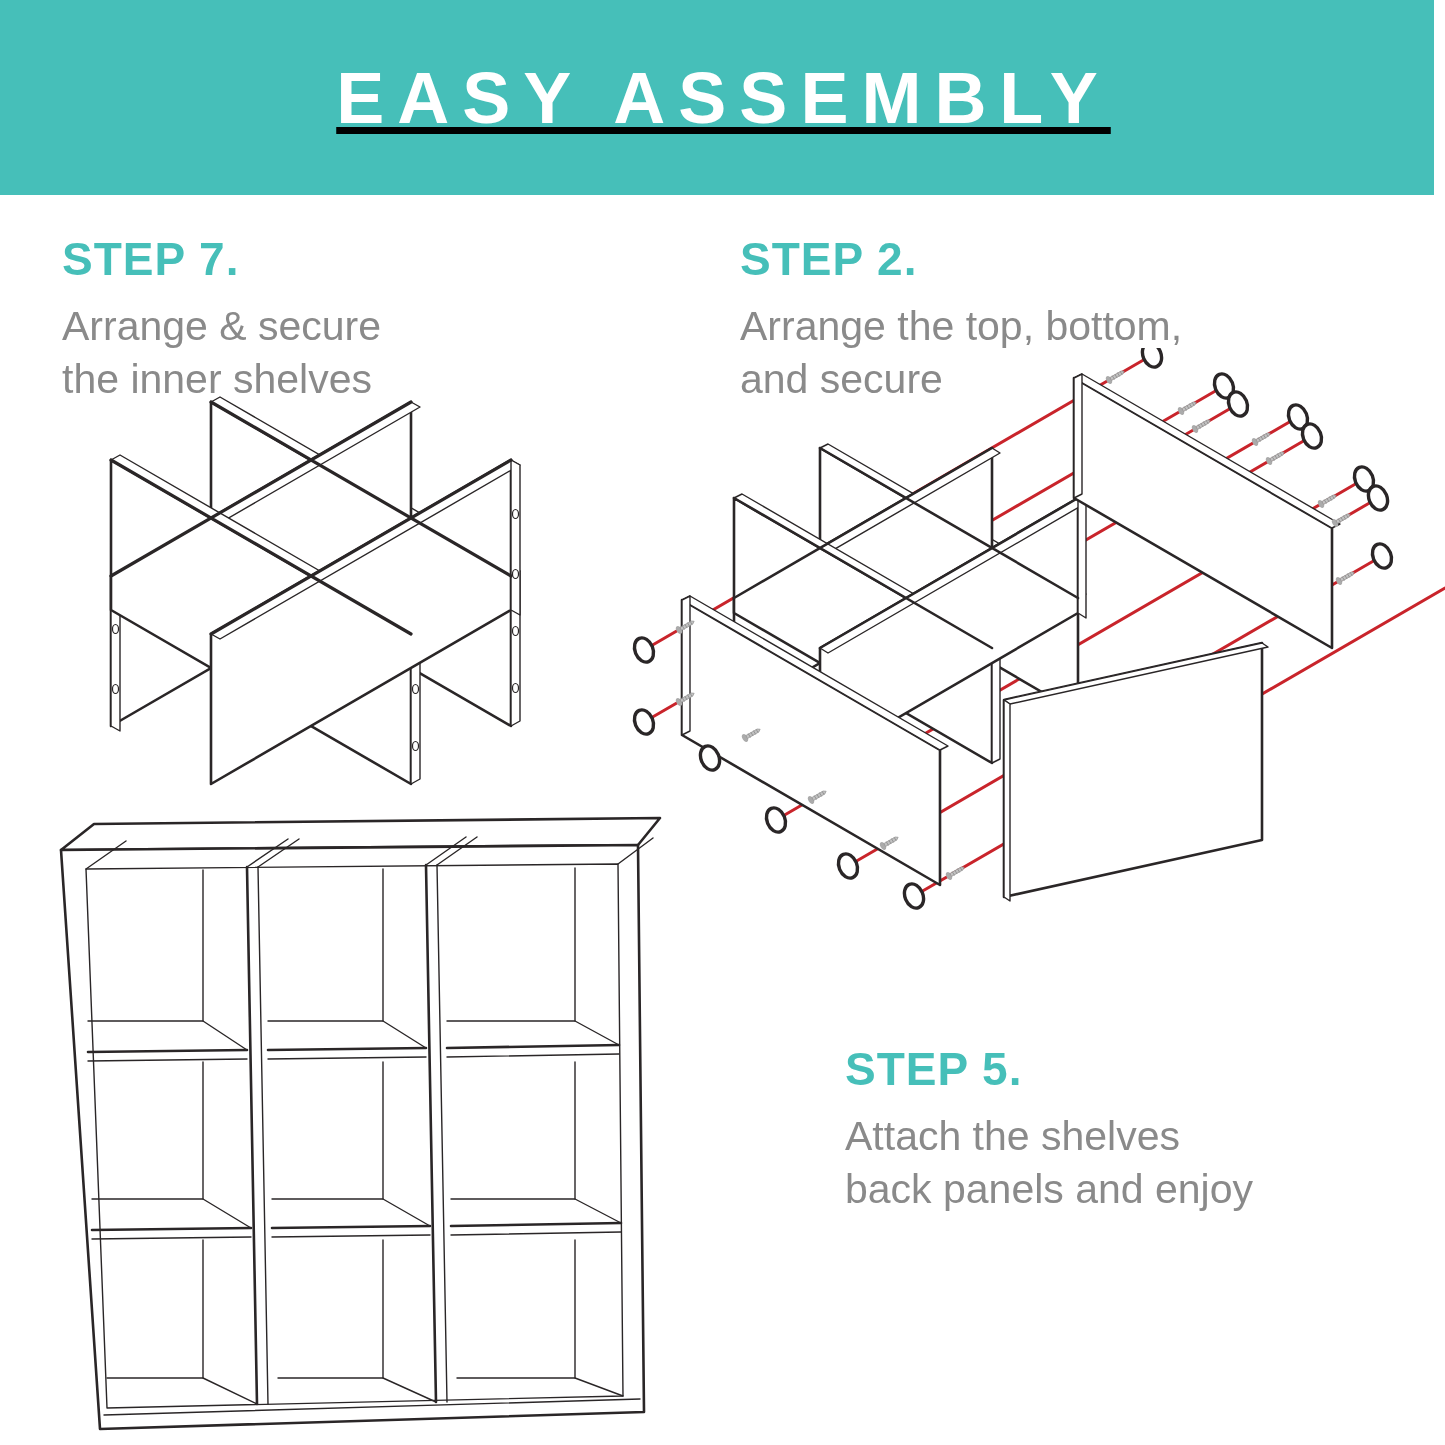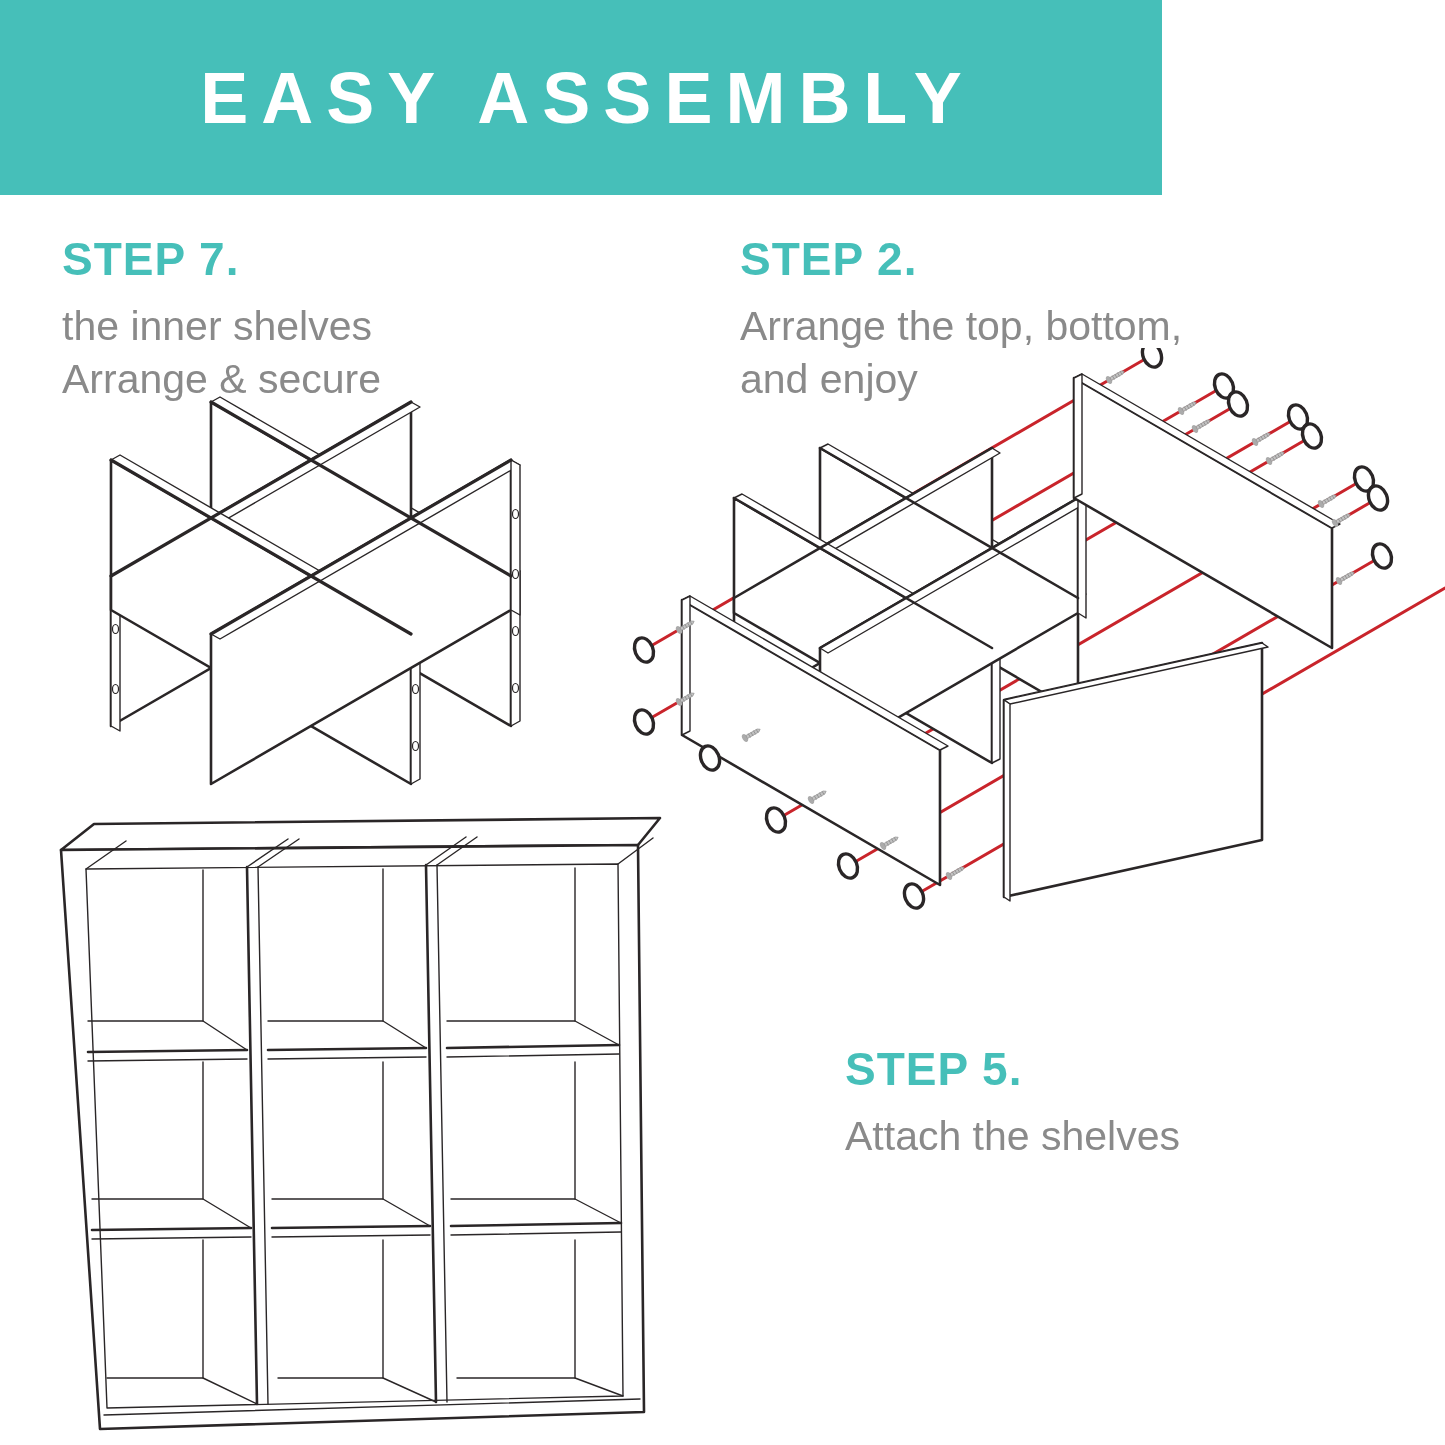--- a/index.html
+++ b/index.html
@@ -7,22 +7,22 @@
     --body-text:#8a8a8a;
     --line-art:#2a2627;
     --screw-red:#c9242b;
     --background:#ffffff;
   }
   *{box-sizing:border-box;margin:0;padding:0;}
   html,body{width:1445px;height:1445px;background:var(--background);
     font-family:"Liberation Sans","DejaVu Sans",sans-serif;overflow:hidden;}
   .page{position:relative;width:1445px;height:1445px;background:var(--background);}
 
-  .banner{position:absolute;left:0;top:0;width:1162px;height:195px;
-    background:var(--accent);display:flex;align-items:center;justify-content:center;}
+  .banner{position:absolute;left:0;top:0;width:1434px;height:195px;
+    background:var(--accent);display:flex;align-items:center;justify-content:center;text-decoration:underline;}
   .banner-title{color:#ffffff;font-size:72px;font-weight:700;letter-spacing:13px;
     text-align:center;white-space:nowrap;padding-left:13px;}
 
   .step-block{position:absolute;}
   .step-label{color:var(--accent);font-size:46px;font-weight:700;letter-spacing:1px;
     margin-bottom:14px;}
   .step-desc{color:var(--body-text);font-size:41px;font-weight:400;line-height:53px;}
 
   .diagram{position:absolute;}
 
@@ -43,33 +43,34 @@
 <body>
 
 <div class="page">
 
   <div class="banner">
     <div class="banner-title">EASY ASSEMBLY</div>
   </div>
 
   <div class="step-block" style="left:62px;top:232px;">
     <div class="step-label">STEP 7.</div>
+    <div class="step-desc">Arrange &amp; secure</div>
     <div class="step-desc">the inner shelves</div>
-    <div class="step-desc">Arrange &amp; secure</div>
   </div>
 
   <div class="step-block" style="left:704px;top:232px;margin-left:36px;">
     <div class="step-label">STEP 2.</div>
     <div class="step-desc">Arrange the top, bottom,</div>
-    <div class="step-desc">and enjoy</div>
+    <div class="step-desc">and secure</div>
   </div>
 
   <div class="step-block" style="left:845px;top:1042px;">
     <div class="step-label">STEP 5.</div>
     <div class="step-desc">Attach the shelves</div>
+    <div class="step-desc">back panels and enjoy</div>
   </div>
 
   <svg class="diagram" style="left:76px;top:394px;" width="492" height="392" viewBox="0 0 492 392">
 
     <g>
       <path class="face" d="M135,8 L435,182 L435,332 L135,158 Z"></path>
       <path class="thin" d="M135,8 L435,182 L444,177 L144,3 Z"></path>
       <path class="thin" d="M435,182 L444,177 L444,327 L435,332 Z"></path>
       <ellipse class="hole" cx="439.5" cy="237" rx="3" ry="4.5"></ellipse>
       <ellipse class="hole" cx="439.5" cy="294" rx="3" ry="4.5"></ellipse>

